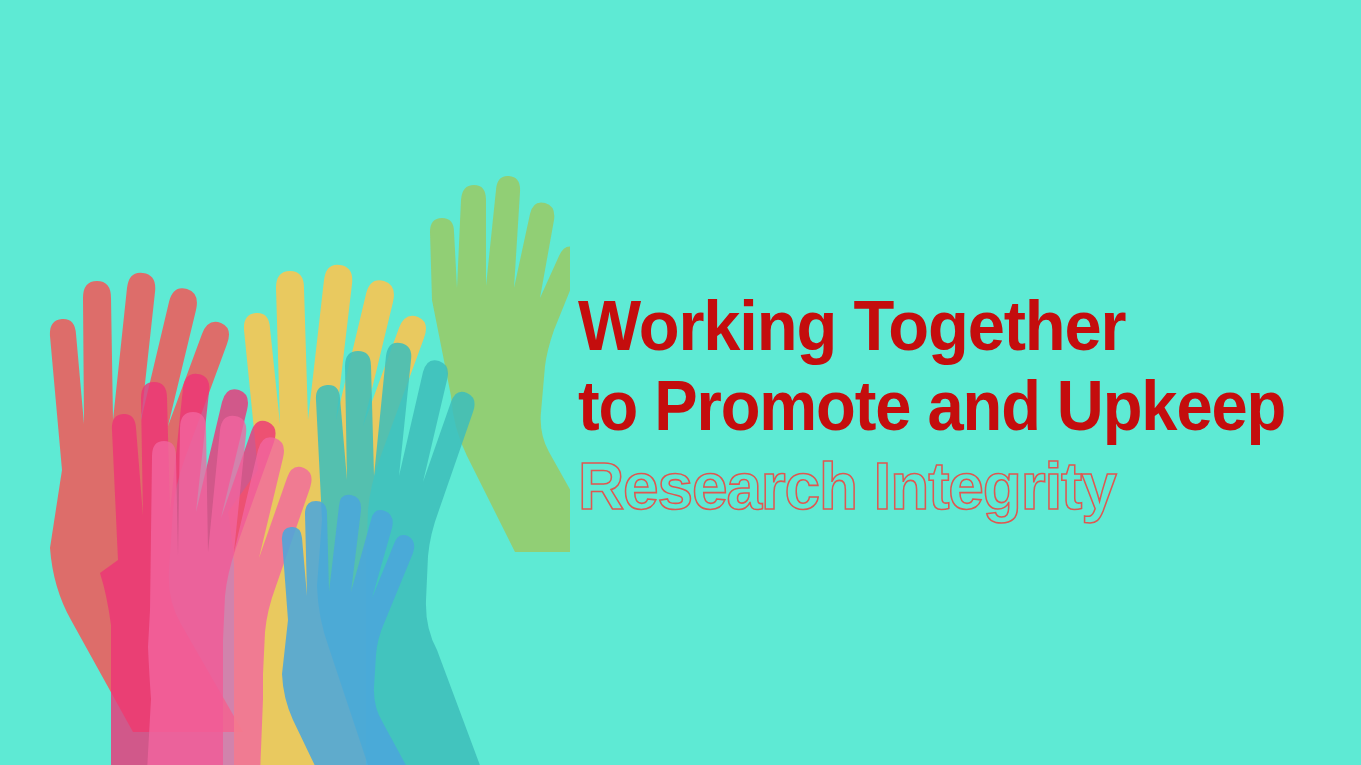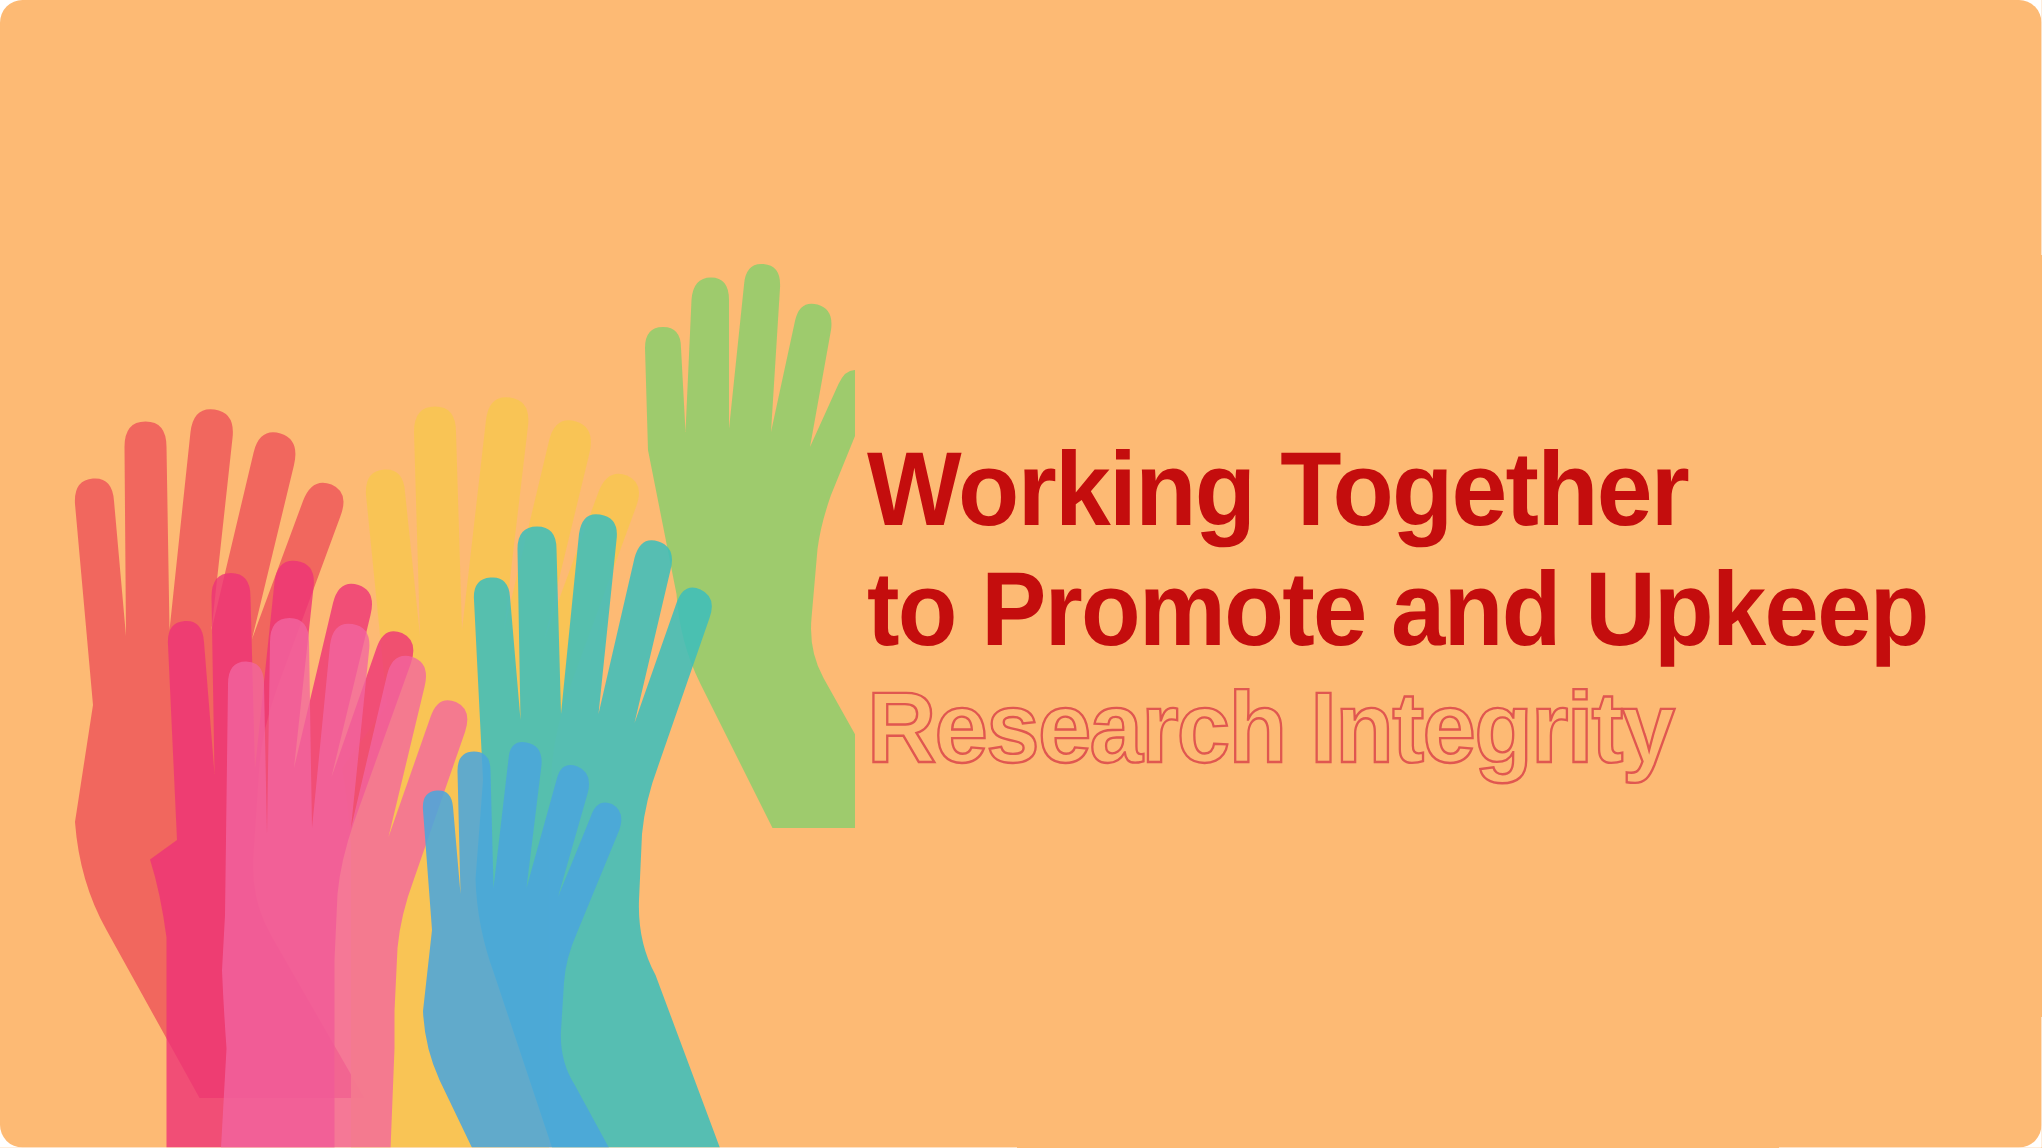--- a/index.html
+++ b/index.html
@@ -66,21 +66,21 @@
     -webkit-text-stroke: 1.6px #E05750;
     text-stroke: 1.6px #E05750;
     transform: scaleX(0.955);
     transform-origin: left center;
     margin-top: 1px;
   }
 </style>
 </head>
 <body>
 
-<div id="poster" style="background: #fdba74; border-radius: 15px;">
+<div id="poster" style="background: #5eead4;">
 
   <div id="hands-illustration">
     <svg viewBox="0 0 570 765" xmlns="http://www.w3.org/2000/svg" aria-hidden="true">
       <defs>
         
       </defs>
 
       <g opacity="0.92">
         <path fill="#96CC6C" d="
           M 432 300

